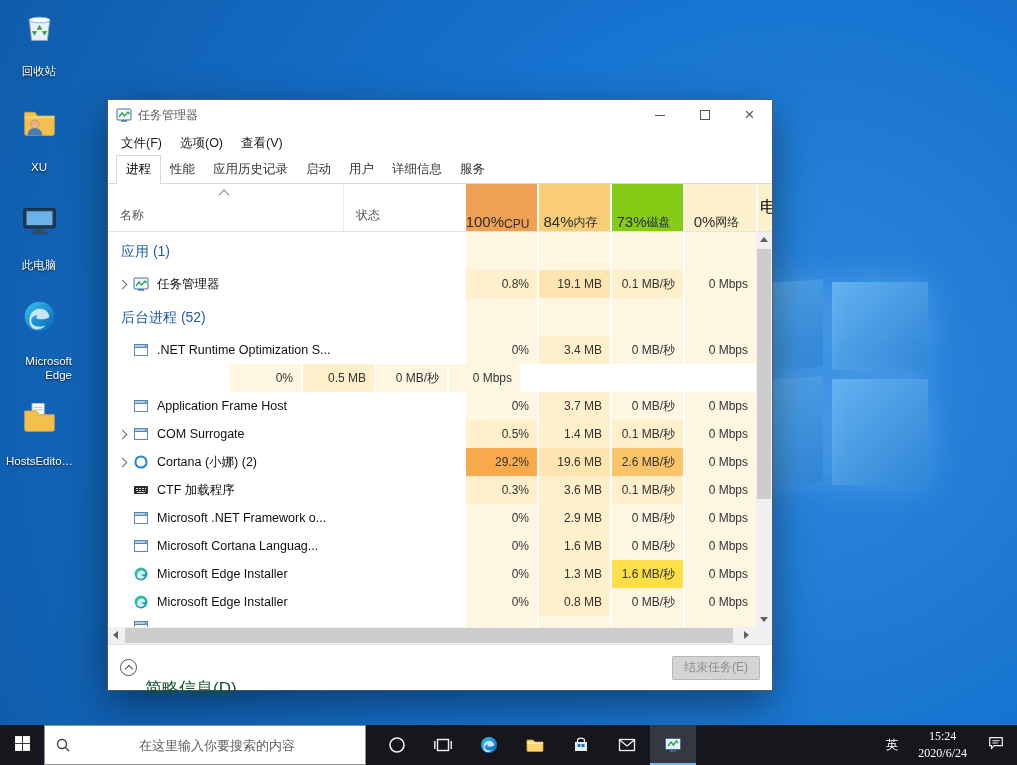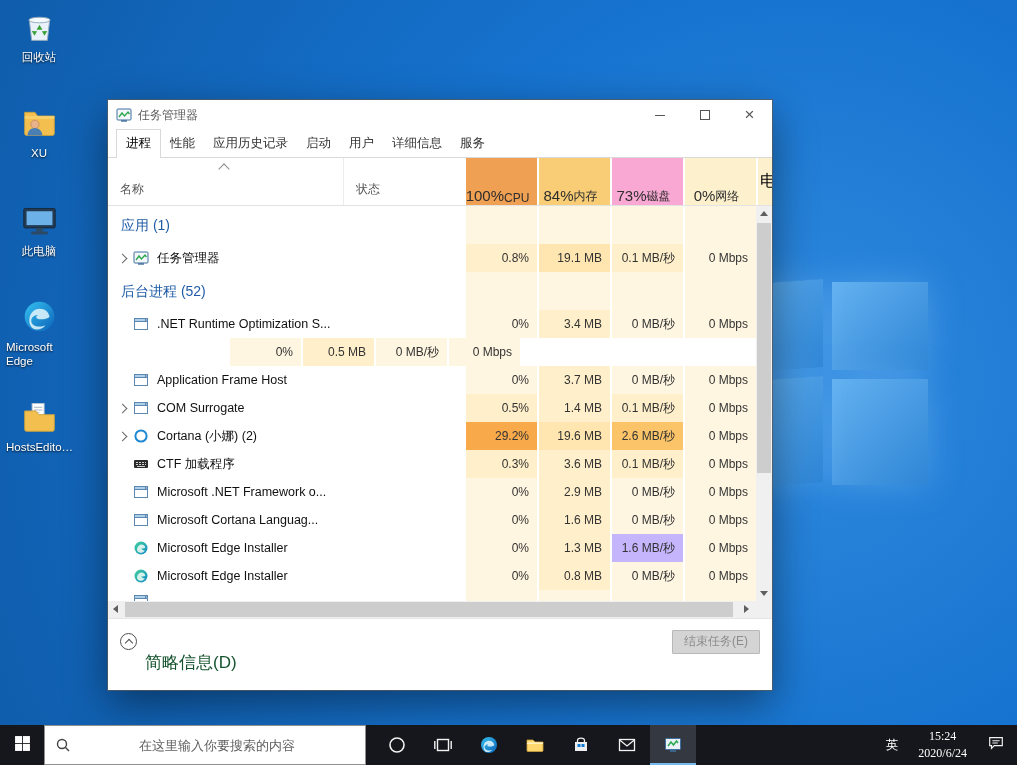--- a/index.html
+++ b/index.html
@@ -12,21 +12,21 @@
   
   .win-logo { position:absolute; left:735px; top:282px; width:195px; height:205px;
     display:grid; grid-template-columns:88px 96px; grid-template-rows:88px 106px; gap:9px; z-index:1; }
   .pane { background:linear-gradient(135deg,#63b1f0,#2f86d6); box-shadow:0 0 34px rgba(140,200,255,.35); }
   .pane.l { transform:skewY(-4deg); opacity:.9; }
 
   
   .icon-col { position:absolute; left:6px; top:0; width:66px; z-index:2; }
   .desktop-icon { position:absolute; left:0; width:66px; display:flex; flex-direction:column; align-items:center; cursor:pointer; }
   .di-glyph svg { width:37px; height:37px; display:block; }
-  .di-label { margin-top:5px; font-size:11.5px; color:#fff; text-align:left;
+  .di-label { margin-top:19px; font-size:11.5px; color:#fff; text-align:right;
     text-shadow:0 1px 2px rgba(0,0,0,.85); line-height:1.25; max-width:66px; }
 
   
   .tm-window { position:absolute; left:108px; top:100px; width:664px; height:590px; background:#fff;
     box-shadow:0 0 0 1px rgba(90,90,90,.75), 0 14px 40px rgba(0,0,0,.45); z-index:5;
     display:flex; flex-direction:column; }
 
   .titlebar { height:30px; display:flex; align-items:center; padding-left:8px; background:#fff; flex:none; }
   .titlebar .app-ic { width:16px; height:16px; margin-right:6px; }
   .titlebar .app-ic svg { width:16px; height:16px; display:block; }
@@ -52,32 +52,32 @@
   .hlabel { position:absolute; left:12px; bottom:7px; font-size:12px; color:#555; }
   .sort-chev { position:absolute; left:112px; top:7px; width:8px; height:8px;
     border-left:1px solid #8a8a8a; border-top:1px solid #8a8a8a; transform:rotate(45deg); }
   .h-heat { width:73px; border-left:2px solid #fff; display:flex; flex-direction:row;
     align-items:flex-end; justify-content:center; padding-right:8px; }
   .h-heat .pct { font-size:15px; color:#2e2e2e; min-height:18px; }
   .h-heat .lab { font-size:12px; color:#2e2e2e; margin-top:2px; }
   .h-power { width:16px; border-left:2px solid #fff; display:flex; flex-direction:column;
     align-items:flex-start; justify-content:center; overflow:hidden; padding-left:2px; }
   .hl-cpu { background:#f0a052; } .hl-mem { background:#f8cd75; }
-  .hl-disk { background:#f9a8d4; } .hl-net { background:#fdf0cd; } .hl-pow { background:#fdf0cd; }
+  .hl-disk { background:#84cc16; } .hl-net { background:#fdf0cd; } .hl-pow { background:#fdf0cd; }
 
   
   .tbody { height:395px; position:relative; overflow:hidden; flex:none; background:#fff; }
   .prow { display:flex; align-items:center; height:28px; }
   .prow.proc { cursor:default; }
   .c-name { width:236px; height:100%; display:flex; align-items:center; padding-left:8px; overflow:hidden;text-align:right; }
   .c-status { width:120px; height:100%; }
   .c-heat { width:73px; height:100%; border-left:2px solid #fff; display:flex; align-items:center;
     justify-content:flex-end; padding-right:8px; font-size:12px; color:#333; white-space:nowrap; overflow:hidden; }
   .l0 { background:#fff6e1; } .l1 { background:#ffefca; } .l2 { background:#ffe6b0; }
-  .l3 { background:#c4b5fd; } .l4 { background:#fbc468; } .l5 { background:#f8a94a; }
+  .l3 { background:#fde047; } .l4 { background:#fbc468; } .l5 { background:#f8a94a; }
   .chev { width:14px; height:14px; position:relative; margin-right:3px; flex:none; cursor:pointer; }
   .chev::before { content:""; position:absolute; left:3px; top:4px; width:6px; height:6px;
     border-top:1px solid #666; border-right:1px solid #666; transform:rotate(45deg); }
   .chev.hidden { visibility:hidden; }
   .pic { width:16px; height:16px; margin-right:8px; flex:none; }
   .pic svg { width:16px; height:16px; display:block; }
   .pname { font-size:12.5px; color:#101010; white-space:nowrap; }
   .group .c-name { padding-left:13px; }
   .group-label { font-size:14px; color:#1f5ca8; }
   .partial { overflow:hidden; align-items:flex-start; }
@@ -224,20 +224,25 @@
           </div>
         <div class="cap">
             <span class="glyph-max"></span>
           </div>
         <div class="cap">
             <span class="glyph-close"></span>
           </div>
       </div>
     </div>
 
+    <div class="menubar">
+        <span class="menu-item">文件(F)</span>
+        <span class="menu-item">选项(O)</span>
+        <span class="menu-item">查看(V)</span>
+      </div>
 
     <div class="tabs">
         <span class="tab active">进程</span>
         <span class="tab">性能</span>
         <span class="tab">应用历史记录</span>
         <span class="tab">启动</span>
         <span class="tab">用户</span>
         <span class="tab">详细信息</span>
         <span class="tab">服务</span>
       </div>

